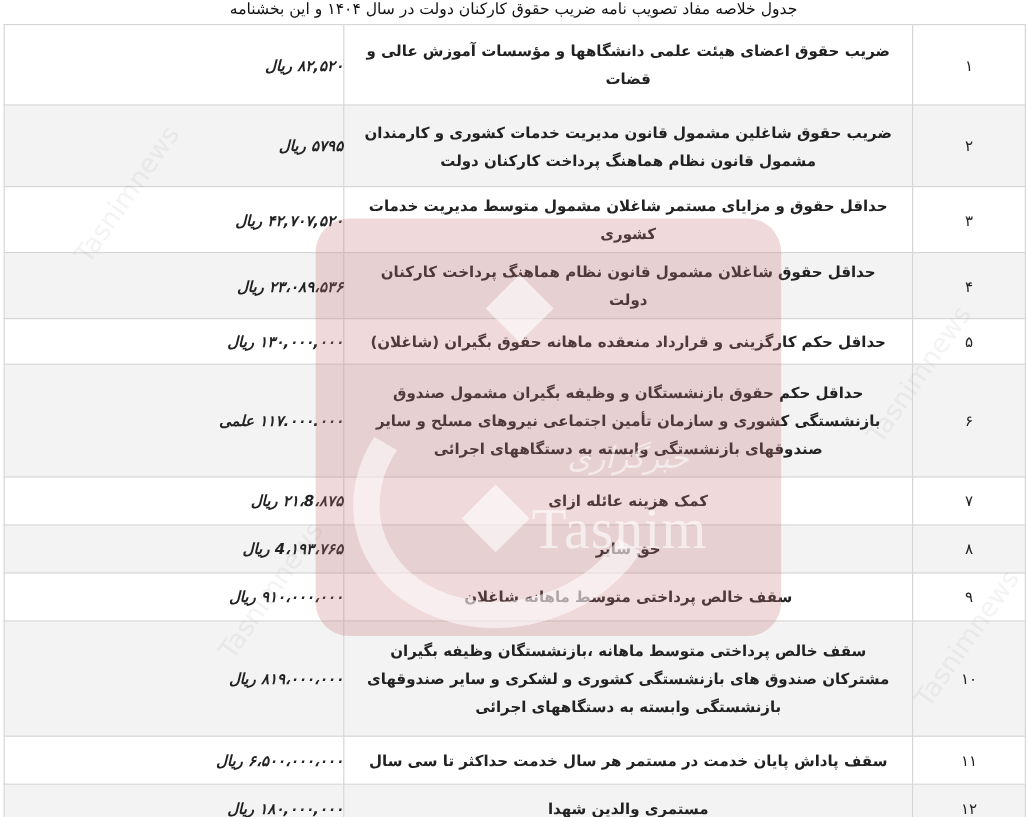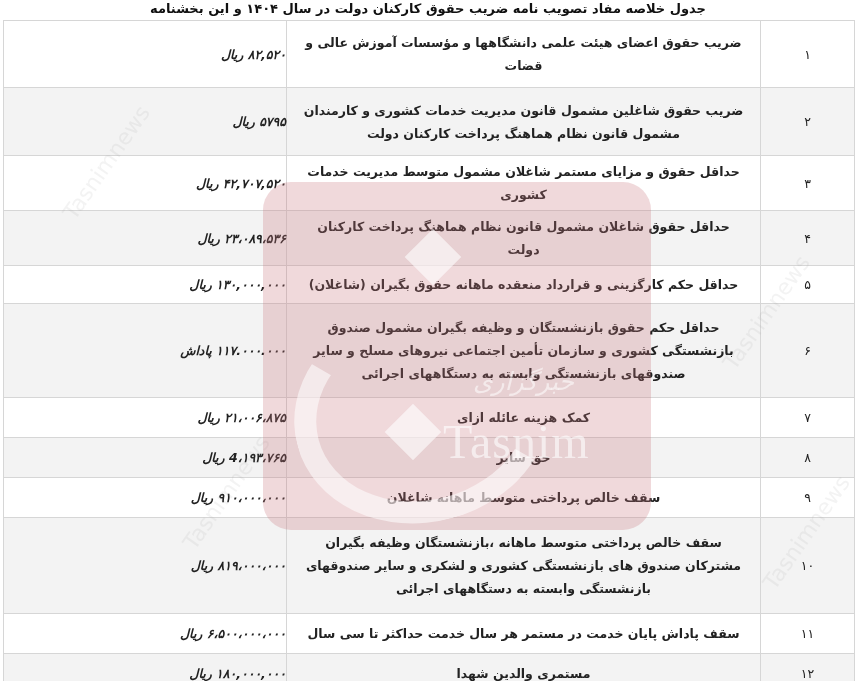--- a/index.html
+++ b/index.html
@@ -1,21 +1,21 @@
 <!DOCTYPE html>
 <html><head>
   <meta charset="utf-8">
   <style>
     * { box-sizing: border-box; margin: 0; padding: 0; }
     html, body { width: 856px; height: 681px; background: #ffffff; overflow: hidden; }
     body { position: relative; font-family: "DejaVu Sans", "Liberation Sans", sans-serif; color: #222; }
 
     .title {
       position: absolute; left: 0; top: 0; width: 856px; height: 20px;
-      text-align: center; font-size: 13px; font-weight: bold; line-height: 18px;
+      text-align: center; font-size: 13px; font-weight: normal; line-height: 18px;
       direction: rtl; color: #111;
     }
 
     table.tbl {
       position: absolute; left: 3px; top: 20px; width: 848px;
       border-collapse: collapse; direction: rtl; table-layout: fixed;
     }
     table.tbl td {
       border: 1px solid #d6d6d6; vertical-align: middle;
       font-size: 12.5px; line-height: 23px; color: #222;
@@ -82,26 +82,26 @@
       <td class="val">۲۳،۰۸۹،۵۳۶ ریال</td>
     </tr>
     <tr style="height:38px">
       <td class="num">۵</td>
       <td class="desc">حداقل حکم کارگزینی و قرارداد منعقده ماهانه حقوق بگیران (شاغلان)</td>
       <td class="val">۱۳۰,۰۰۰,۰۰۰ ریال</td>
     </tr>
     <tr style="height:94px">
       <td class="num">۶</td>
       <td class="desc">حداقل حکم حقوق بازنشستگان و وظیفه بگیران مشمول صندوق بازنشستگی کشوری و سازمان تأمین اجتماعی نیروهای مسلح و سایر صندوقهای بازنشستگی وابسته به دستگاههای اجرائی</td>
-      <td class="val">۱۱۷.۰۰۰.۰۰۰ پاداش</td>
+      <td class="val">۱۱۷.۰۰۰.۰۰۰ علمی</td>
     </tr>
     <tr style="height:40px">
       <td class="num">۷</td>
       <td class="desc">کمک هزینه عائله ازای</td>
-      <td class="val">۲۱،۰۰۶،۸۷۵ ریال</td>
+      <td class="val">۲۱،8،۸۷۵ ریال</td>
     </tr>
     <tr style="height:40px">
       <td class="num">۸</td>
       <td class="desc">حق سایر</td>
       <td class="val">4،۱۹۳،۷۶۵ ریال</td>
     </tr>
     <tr style="height:40px">
       <td class="num">۹</td>
       <td class="desc">سقف خالص پرداختی متوسط ماهانه شاغلان</td>
       <td class="val">۹۱۰،۰۰۰،۰۰۰ ریال</td>

